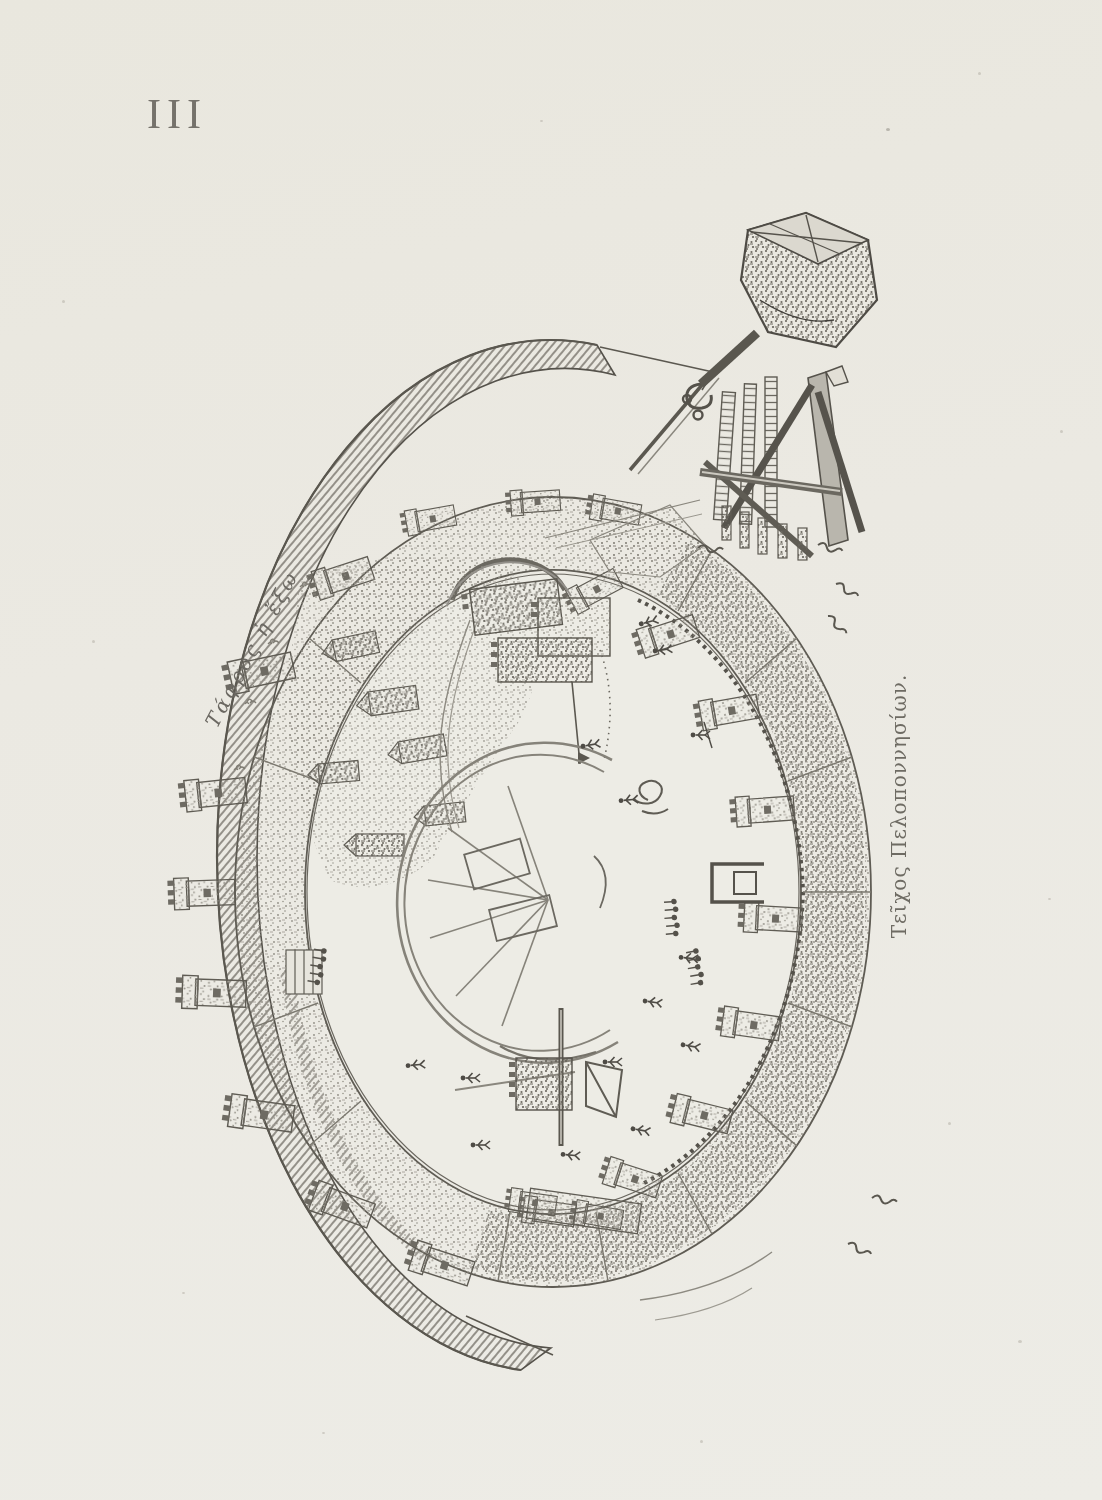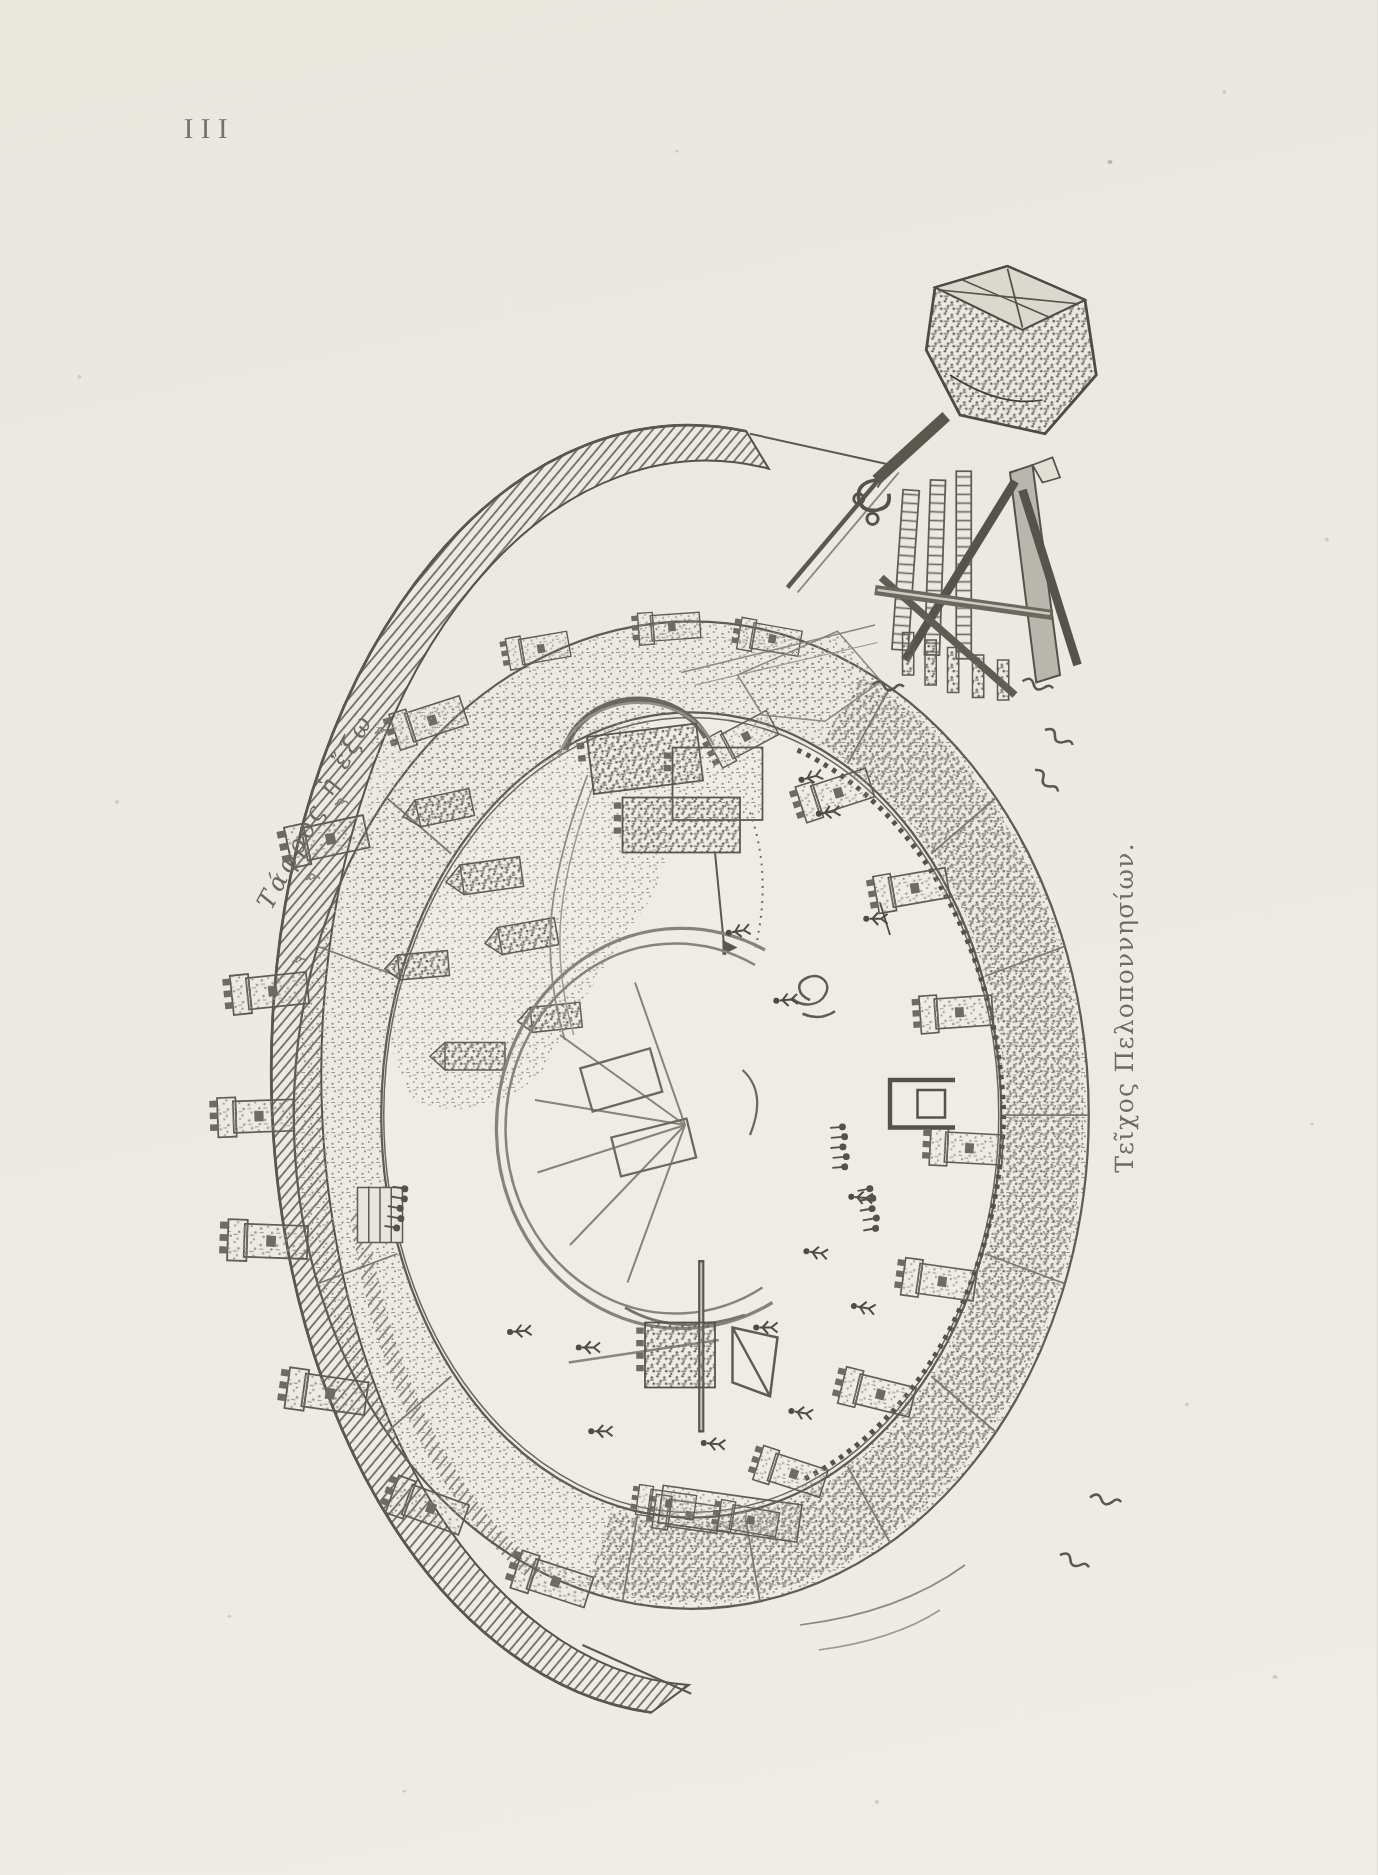--- a/index.html
+++ b/index.html
@@ -4,21 +4,21 @@
 <style>
   html,body{margin:0;padding:0;background:#d8d6cf;}
   .page{
     position:relative;width:1102px;height:1500px;overflow:hidden;
     background:linear-gradient(168deg,#e9e7de 0%,#ebe9e2 40%,#edece6 100%);
     font-family:"DejaVu Serif", serif;
   }
   .plate-number{
     position:absolute;left:147px;top:90px;
     font-family:"Liberation Serif", serif;
-    font-size:23px;letter-spacing:6px;color:#75726b;
+    font-size:42px;letter-spacing:6px;color:#75726b;
   }
   .figure-caption{
     position:absolute;left:899px;top:806px;
     transform:translate(-50%,-50%) rotate(-90deg);
     white-space:nowrap;
     font-family:"DejaVu Serif", serif;
     font-size:20px;letter-spacing:1px;color:#6e6b63;
   }
   svg.engraving{position:absolute;left:0;top:0;}
   .fleck{position:absolute;border-radius:50%;background:#b4b1a8;opacity:.55;}

